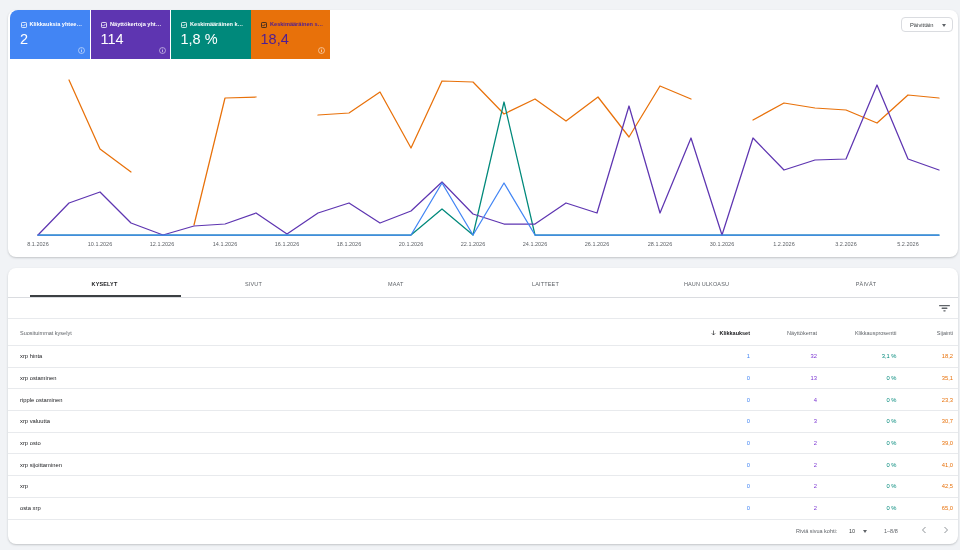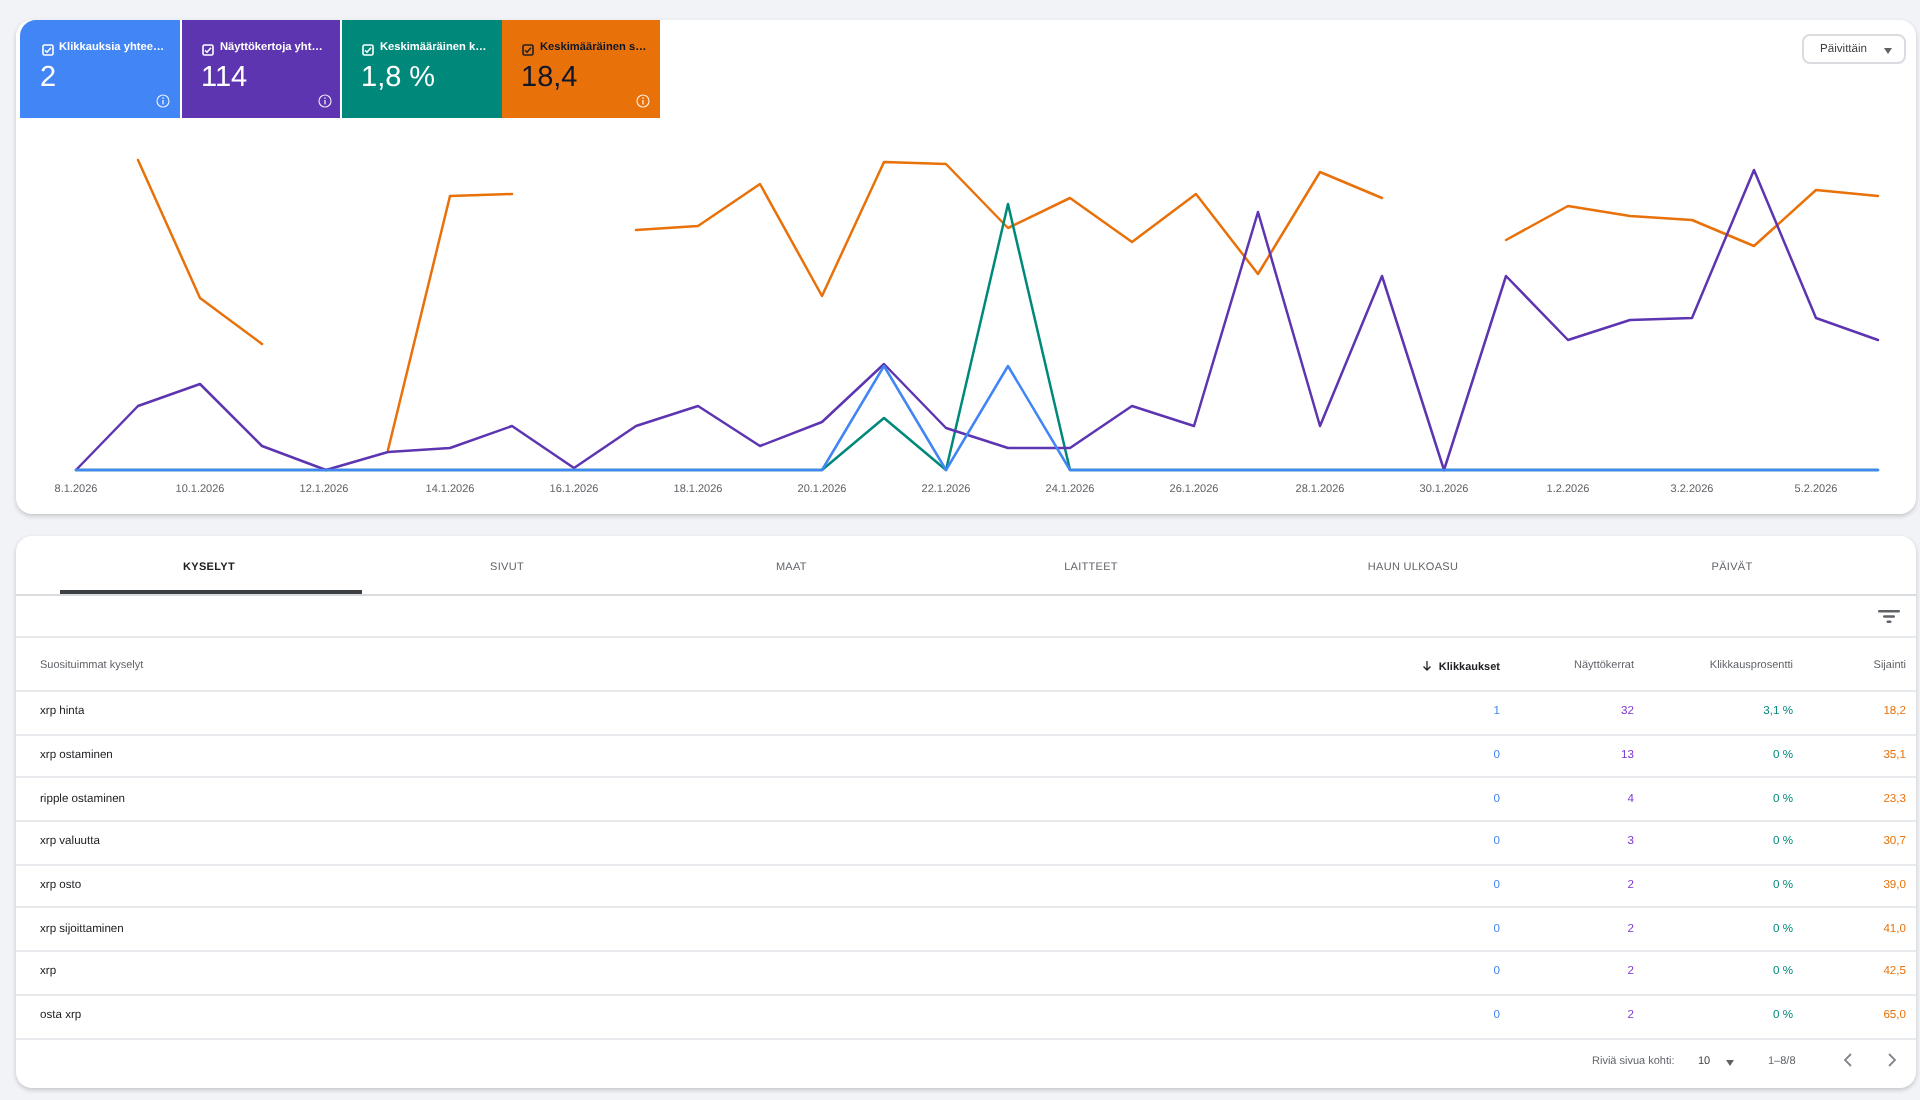--- a/index.html
+++ b/index.html
@@ -77,21 +77,21 @@
         <path d="M3 6.2 L5 8.2 L9 3.8" fill="none" stroke="#fff" stroke-width="1.6"></path>
       </svg>
     <div class="lbl">Keskimääräinen k…</div>
     <div class="val">1,8&nbsp;%</div>
     <svg class="info" width="7" height="7" viewBox="0 0 14 14">
         <circle cx="7" cy="7" r="6" fill="none" stroke="#fff" stroke-width="1.2" opacity=".85"></circle>
         <rect x="6.3" y="6" width="1.4" height="4.4" fill="#fff" opacity=".85"></rect>
         <rect x="6.3" y="3.4" width="1.4" height="1.5" fill="#fff" opacity=".85"></rect>
       </svg>
   </div>
-  <div class="tile" id="t4" style="color:#0f172a;">
+  <div class="tile" id="t4" style="color:#4c1d95;">
     <svg class="cb" width="6" height="6" viewBox="0 0 12 12">
         <rect x="1" y="1" width="10" height="10" rx="1.5" fill="none" stroke="#202124" stroke-width="1.6"></rect>
         <path d="M3 6.2 L5 8.2 L9 3.8" fill="none" stroke="#202124" stroke-width="1.6"></path>
       </svg>
     <div class="lbl">Keskimääräinen s…</div>
     <div class="val">18,4</div>
     <svg class="info" width="7" height="7" viewBox="0 0 14 14">
         <circle cx="7" cy="7" r="6" fill="none" stroke="#fff" stroke-width="1.2" opacity=".85"></circle>
         <rect x="6.3" y="6" width="1.4" height="4.4" fill="#fff" opacity=".85"></rect>
         <rect x="6.3" y="3.4" width="1.4" height="1.5" fill="#fff" opacity=".85"></rect>

